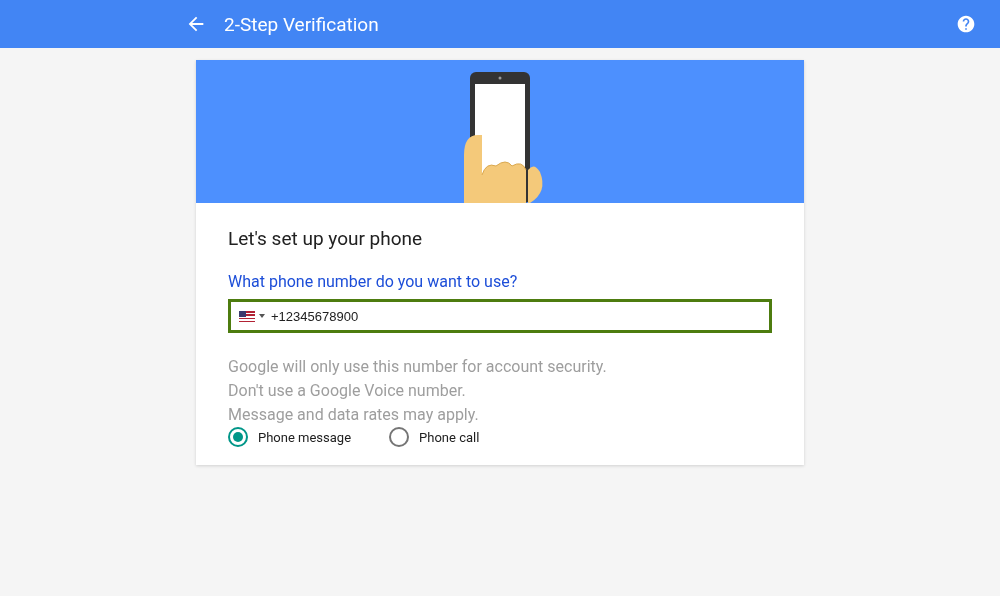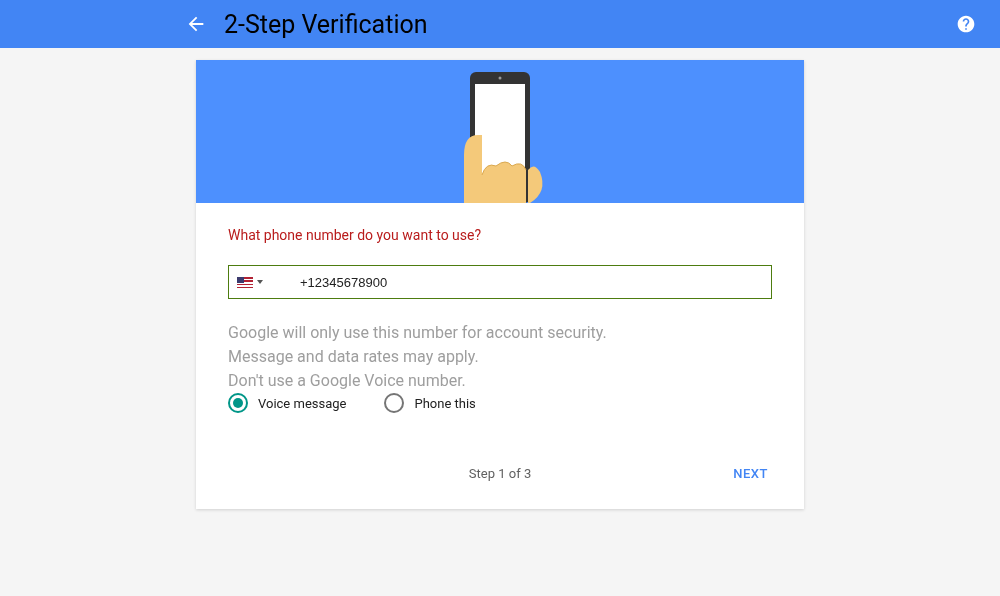--- a/index.html
+++ b/index.html
@@ -22,22 +22,22 @@
       color: #fff;
       cursor: pointer;
       display: flex;
       align-items: center;
       justify-content: center;
       width: 40px;
       height: 40px;
       margin-left: 160px;
     }
     .header-title {
-      color: #000000;
-      font-size: 25px;
+      color: #ffffff;
+      font-size: 19px;
       font-weight: 400;
       margin-left: 8px;
     }
     .help-btn {
       position: absolute;
       right: 16px;
       color: #fff;
       cursor: pointer;
       display: flex;
       align-items: center;
@@ -66,31 +66,30 @@
     .card-body {
       padding: 24px 32px 18px 32px;
     }
     .h1 {
       font-size: 19px;
       color: #212121;
       font-weight: 400;
       margin-bottom: 22px;
     }
     .label {
-      font-size: 14px;
-      color: #b91c1c;
-      margin-bottom: 22px;
+      font-size: 16px;
+      color: #1d4ed8;
+      margin-bottom: 8px;
     }
     .phone-input-row {
-      border: 1px solid #4d7c0f;
+      border: 3px solid #4d7c0f;
       height: 34px;
       display: flex;
       align-items: center;
       padding: 0 8px;
-      gap: 31px;
     }
     .flag {
       cursor: pointer;
       display: flex;
       align-items: center;
       margin-right: 6px;
     }
     .flag-us {
       width: 16px;
       height: 11px;
@@ -223,50 +222,47 @@
 
         <path d="M 64 143 L 64 95 Q 64 75 78 75 L 82 75 L 82 115 Q 86 102 96 106 Q 106 98 112 106 Q 122 100 126 110 L 126 143 Z" fill="#f4c97a"></path>
         <path d="M 130 143 Q 148 132 140 112 Q 134 102 128 110 L 128 143 Z" fill="#f4c97a"></path>
         <path d="M 82 115 Q 86 102 96 106" stroke="#d9a84f" stroke-width="1" fill="none"></path>
         <path d="M 96 106 Q 106 98 112 106" stroke="#d9a84f" stroke-width="1" fill="none"></path>
         <path d="M 112 106 Q 122 100 126 110" stroke="#d9a84f" stroke-width="1" fill="none"></path>
       </svg>
     </div>
 
     <div class="card-body">
+      <div class="h1">Let's set up your phone</div>
 
       <div class="label">What phone number do you want to use?</div>
 
       <div class="phone-input-row">
         <div class="flag">
           <span class="flag-us"></span>
           <span class="caret"></span>
         </div>
         <input type="text" class="phone-text" value="+12345678900" style="">
       </div>
 
       <div class="disclaimer">
         <div>Google will only use this number for account security.</div>
+        <div>Don't use a Google Voice number.</div>
         <div>Message and data rates may apply.</div>
-        <div>Don't use a Google Voice number.</div>
       </div>
 
 
       <div class="radio-row">
         <div class="radio-opt">
           <span class="radio-circle selected">
             <span class="radio-dot"></span>
           </span>
-          <span class="radio-text">Voice message</span>
+          <span class="radio-text">Phone message</span>
         </div>
         <div class="radio-opt">
           <span class="radio-circle"></span>
-          <span class="radio-text">Phone this</span>
+          <span class="radio-text">Phone call</span>
         </div>
       </div>
 
-      <div class="footer">
-        <div class="step-indicator">Step 1 of 3</div>
-        <div class="next-btn">NEXT</div>
-      </div>
     </div>
   </div>
 </div>
 
 </body></html>

